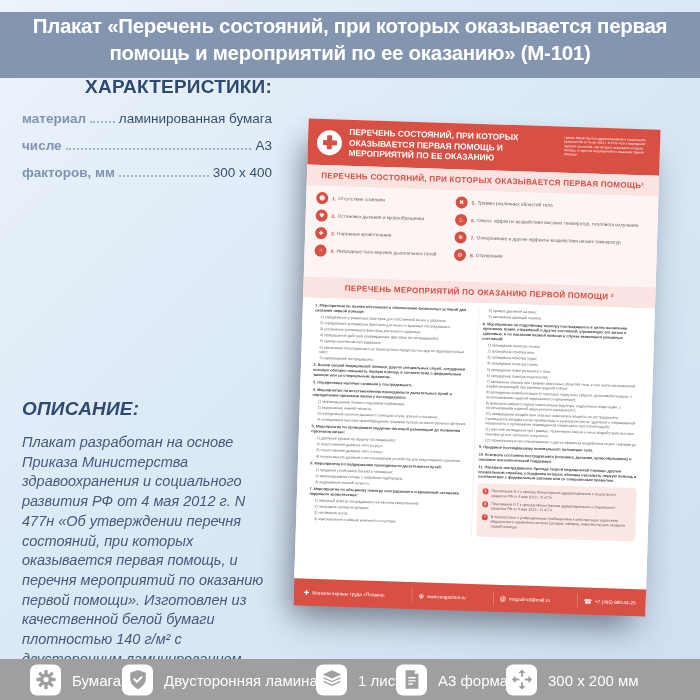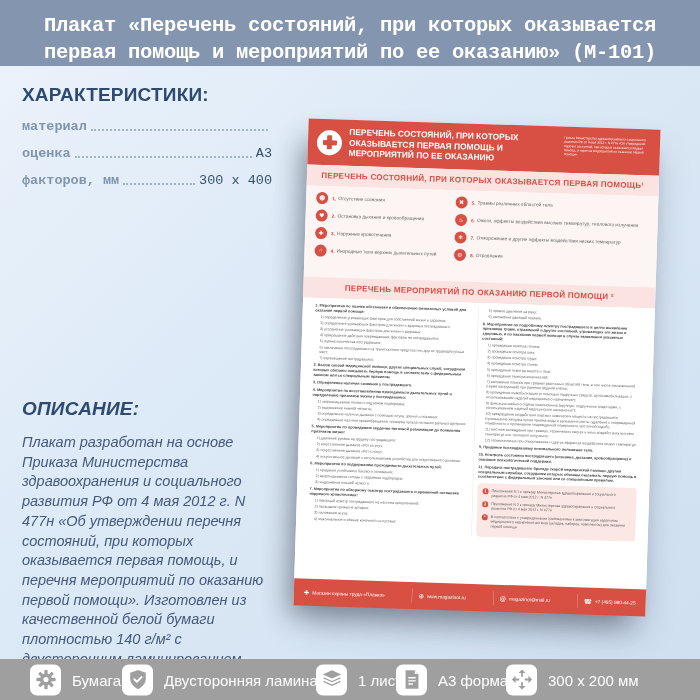--- a/index.html
+++ b/index.html
@@ -4,29 +4,29 @@
 <style>
   * { box-sizing: border-box; margin: 0; padding: 0; }
   html,body { width:700px; height:700px; overflow:hidden; }
   body {
     position:relative;
     font-family:"Liberation Sans", sans-serif;
     background: linear-gradient(135deg,#ecf3fb 0%,#ddeaf7 40%,#cfdff0 100%);
   }
 
   
-  .top-band{ position:absolute; top:0; left:0; width:700px; height:66px;
-    background:#8495b0; display:flex; align-items:flex-end; justify-content:center;font-family:Liberation Mono, monospace; }
+  .top-band{ position:absolute; top:12px; left:0; width:700px; height:66px;
+    background:#8495b0; display:flex; align-items:flex-start; justify-content:center; }
   .top-title{ color:#fff; font-size:20.5px; font-weight:bold; letter-spacing:-0.3px;
     text-align:center; line-height:1.32; width:640px; }
 
   
-  .chars{ position:absolute; left:22px; top:84px; width:250px; }
+  .chars{ position:absolute; left:22px; top:76px; width:250px;text-align:right; }
   .sec-title{ color:#2e4a70; font-size:19px; font-weight:bold; letter-spacing:.2px; margin-bottom:13px; }
-  .spec-row{ display:flex; align-items:flex-end; margin-bottom:12px;font-family:Liberation Mono, monospace; }
+  .spec-row{ display:flex; align-items:flex-end; margin-bottom:12px; }
   .spec-label{ color:#8094ae; font-weight:bold; font-size:13.5px; white-space:nowrap; }
   .spec-dots{ flex:1; border-bottom:2px dotted #a3b3c8; margin:0 4px 3px; height:10px; }
   .spec-value{ color:#35506f; font-size:13.5px; white-space:nowrap; }
 
   
   .desc{ position:absolute; left:22px; top:398px; width:256px;font-style:italic; }
   .desc p{ color:#46597a; font-size:14.5px; line-height:1.36; }
 
   
   .poster{ position:absolute; left:301px; top:124px; width:352px; height:486px;
@@ -89,23 +89,24 @@
 
 <header class="top-band">
   <div class="top-title">Плакат «Перечень состояний, при которых оказывается первая помощь и мероприятий по ее оказанию» (М-101)</div>
 </header>
 
 <section class="chars">
   <h2 class="sec-title">ХАРАКТЕРИСТИКИ:</h2>
   <div class="spec-row">
     <span class="spec-label">материал</span>
     <span class="spec-dots"></span>
+    <span class="spec-value">ламинированная бумага</span>
   </div>
     <div class="spec-row">
-    <span class="spec-label">оценка</span>
+    <span class="spec-label">числе</span>
     <span class="spec-dots"></span>
     <span class="spec-value">А3</span>
   </div>
     <div class="spec-row">
     <span class="spec-label">факторов, мм</span>
     <span class="spec-dots"></span>
     <span class="spec-value">300 х 400</span>
   </div>
 </section>
 

